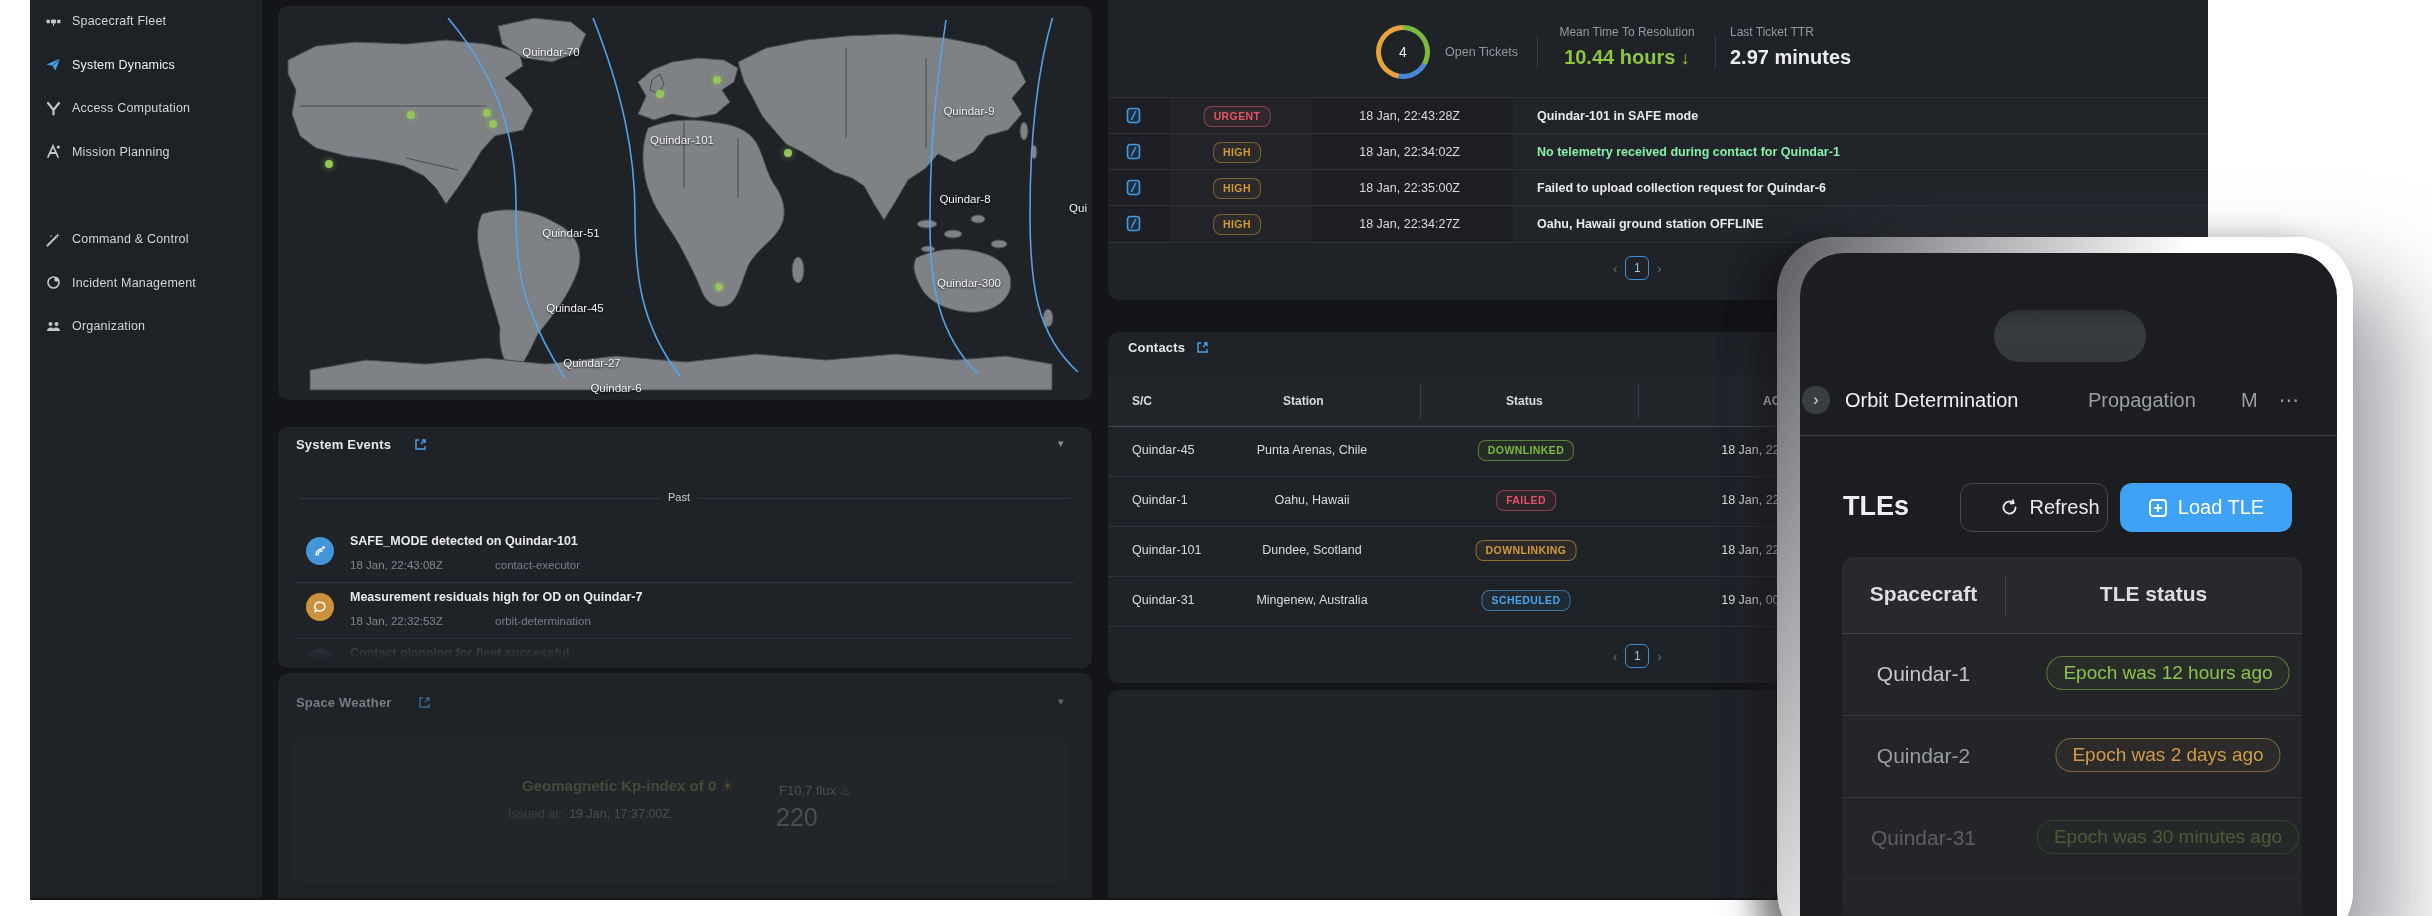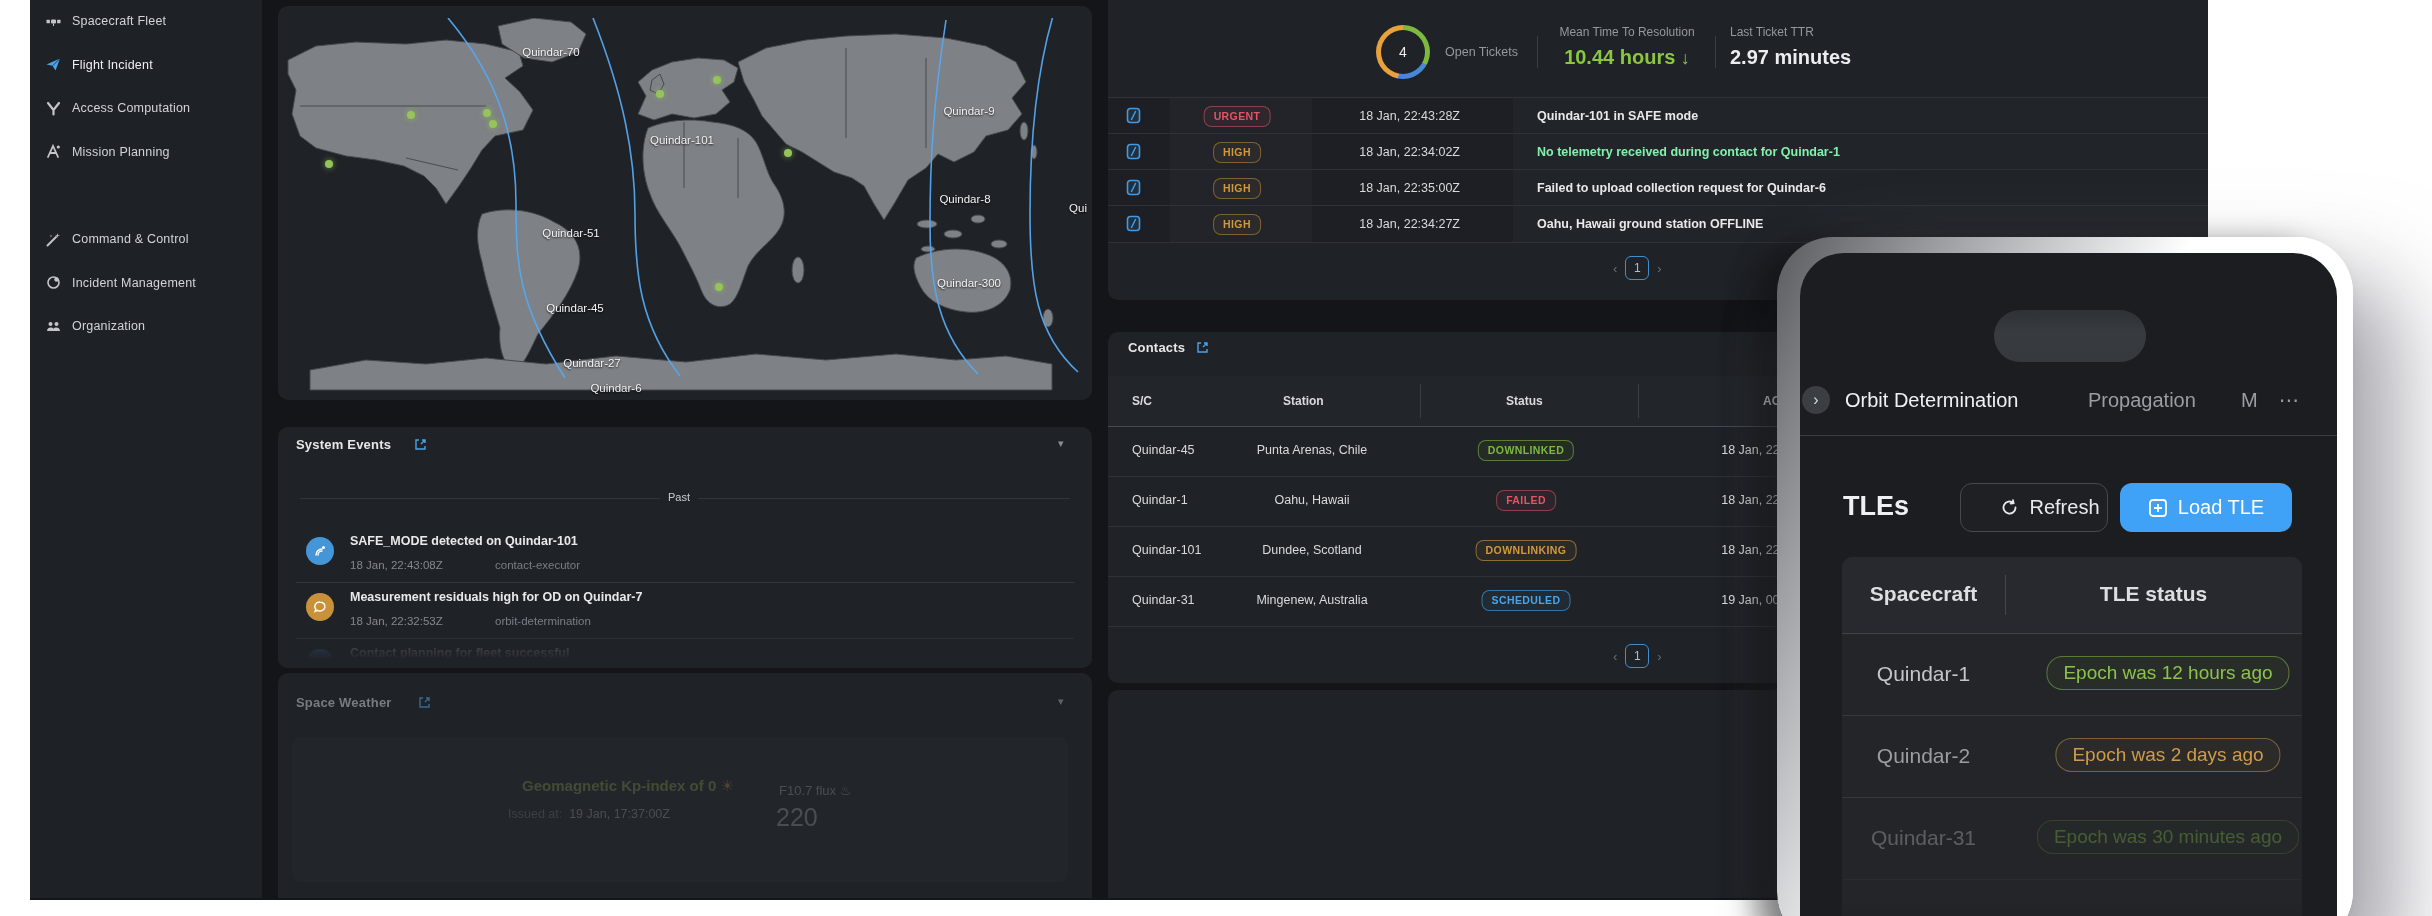--- a/index.html
+++ b/index.html
@@ -74,21 +74,21 @@
           </span>
           <span class="lbl">Spacecraft Fleet</span>
         </div>
         <div class="side-item active" style="top: 42.6px;">
           <span class="ic">
             <svg width="15" height="15" viewBox="0 0 15 15">
               <path d="M0.5,7.5 L14,1.5 9.5,13.5 6.5,8.8 Z" fill="#4aa3e8"></path>
               <path d="M6.5,8.8 L14,1.5" stroke="#1e2126" stroke-width="0.8"></path>
             </svg>
           </span>
-          <span class="lbl">Flight Incident</span>
+          <span class="lbl">System Dynamics</span>
         </div>
         <div class="side-item" style="top: 129.8px;">
           <span class="ic">
             <svg width="15" height="15" viewBox="0 0 15 15">
               <path d="M2,13 L7,2 12,13 M4.2,9 H10" fill="none" stroke="currentColor" stroke-width="1.8" stroke-linecap="round"></path>
               <circle cx="12.3" cy="3" r="1.6" fill="currentColor"></circle>
             </svg>
           </span>
           <span class="lbl">Mission Planning</span>
         </div>

